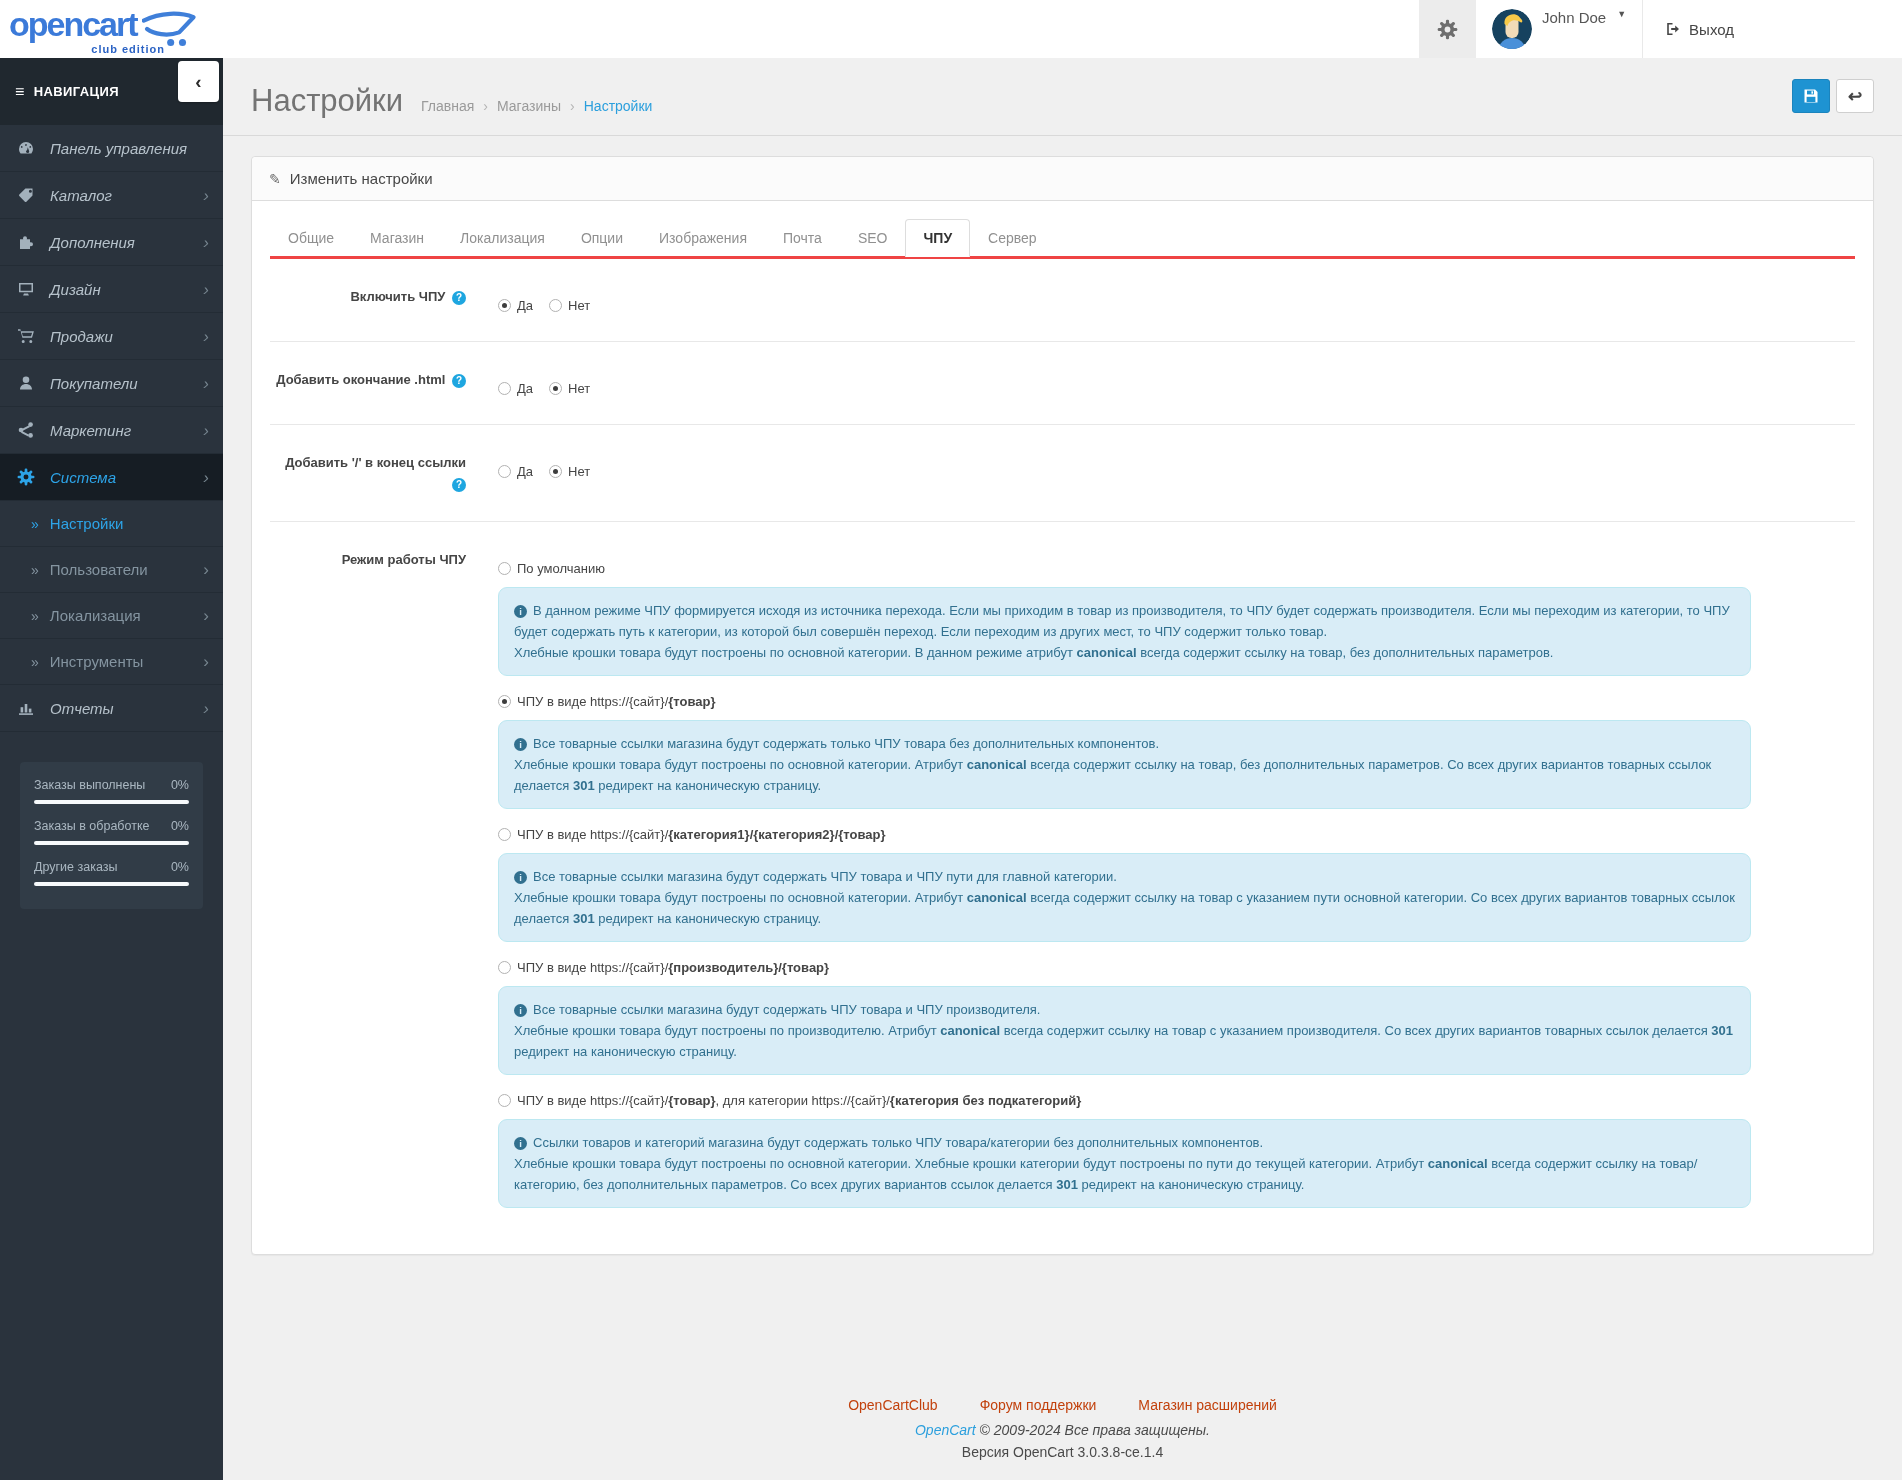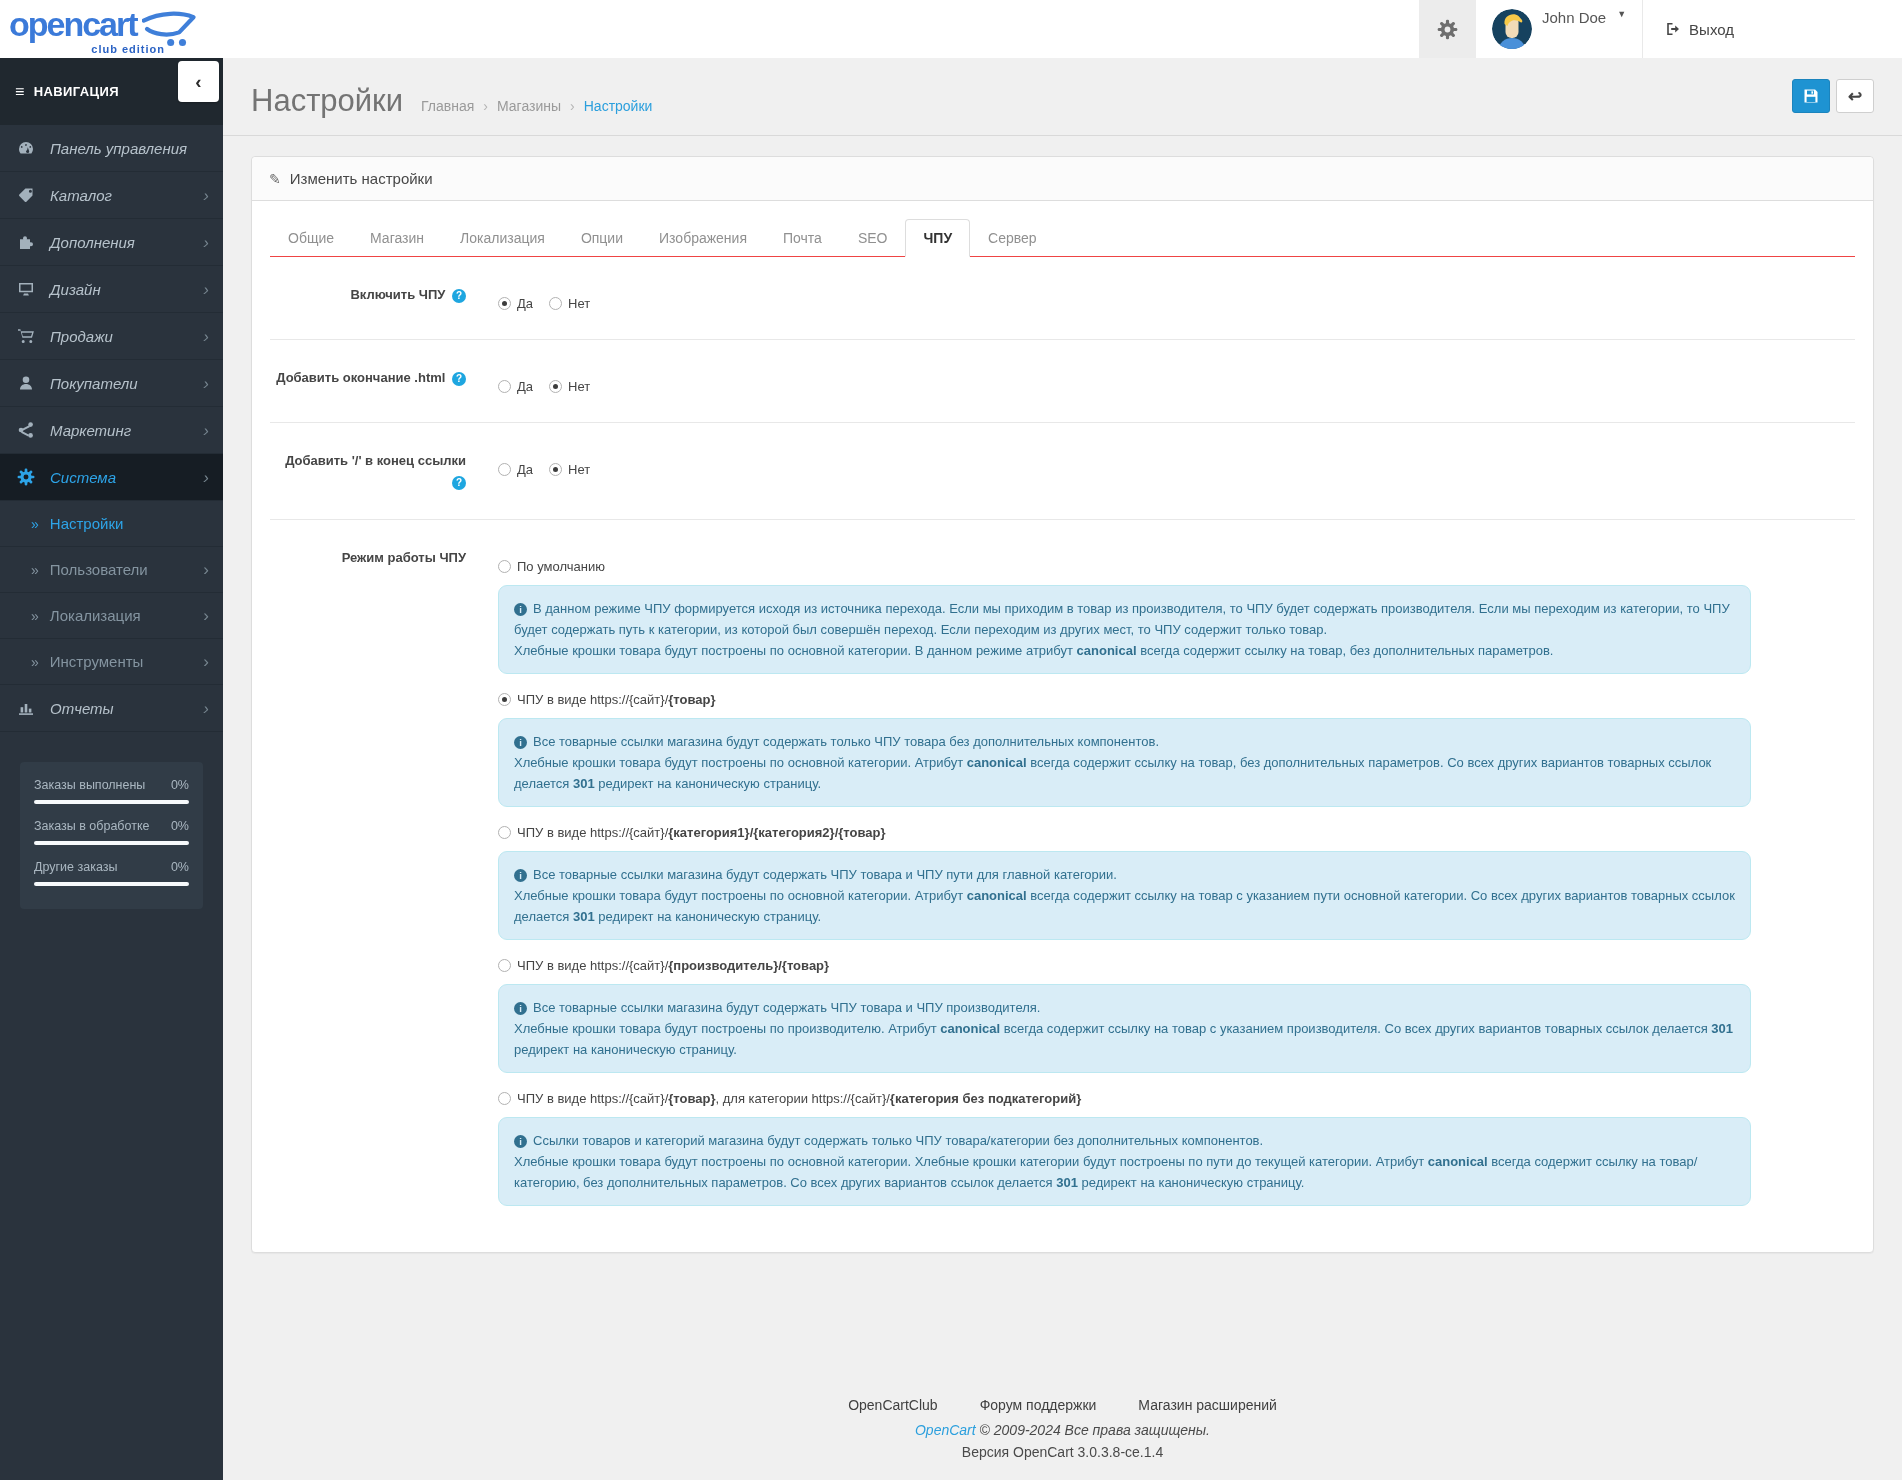--- a/index.html
+++ b/index.html
@@ -58,21 +58,21 @@
   .btn { width:38px; height:34px; border-radius:3px; display:flex; align-items:center; justify-content:center; cursor:pointer; }
   .btn-save { background:#1e93d2; border:1px solid #1b84bd; }
   .btn-back { background:#fff; border:1px solid #cfcfcf; color:#444; font-size:17px; font-weight:bold; }
 
   .panel { margin:20px 28px 26px; background:#fff; border:1px solid #ddd; border-radius:4px; box-shadow:0 1px 1px rgba(0,0,0,.04); }
   .panel-heading { padding:13px 17px; border-bottom:1px solid #ddd; background:#fbfbfb; border-radius:4px 4px 0 0;
     font-size:15px; color:#474747; display:flex; align-items:center; gap:9px; }
   .pencil { font-size:14px; color:#666; }
   .panel-body { padding:18px 18px 24px; }
 
-  .tabs { display:flex; border-bottom:1px solid #ef4444; }
+  .tabs { display:flex; border-bottom:3px solid #ef4444; }
   .tab { padding:10px 17px; font-size:14px; color:#909090; border:1px solid transparent; margin-bottom:-1px; cursor:pointer; }
   .tab.active { background:#fff; color:#333; font-weight:bold; border-color:#ddd #ddd #fff; border-radius:4px 4px 0 0; }
 
   .frow { display:flex; align-items:flex-start; padding:26px 0; border-bottom:1px solid #e8e8e8; }
   .frow.last { border-bottom:none; padding-bottom:4px; }
   .flabel { width:196px; flex:none; text-align:right; font-size:13px; font-weight:bold; color:#454545; line-height:1.6; padding-top:2px; }
   .help { display:inline-block; width:14px; height:14px; border-radius:50%; background:#1ea6e0; color:#fff;
     font-size:10px; font-weight:bold; text-align:center; line-height:14px; margin-left:3px; }
   .fctrl { margin-left:32px; flex:1; max-width:1253px; font-size:13px; color:#454545; padding-top:2px;margin-top:11px; }
   .rad { display:inline-flex; align-items:center; gap:6px; margin-right:16px; font-size:13px; color:#454545; cursor:pointer; }
@@ -82,21 +82,21 @@
   .optlabel { margin:0; }
   .opttext b { font-weight:bold; }
   .infobox { margin:9px 0 18px; background:#d9edf7; border:1px solid #bce8f1; border-radius:9px;
     padding:12px 15px; color:#31708f; font-size:13px; line-height:1.62; }
   .infobox b { font-weight:bold; }
   .iicon { display:inline-block; width:13px; height:13px; border-radius:50%; background:#31708f; color:#d9edf7;
     font-size:9.5px; font-weight:bold; font-style:normal; text-align:center; line-height:13px; margin-right:6px; vertical-align:0; }
 
   
   .footer { margin-top:auto; text-align:center; padding-bottom:20px; }
-  .flinks a { color:#404040; text-decoration:none; font-size:14px; margin:0 21px; }
+  .flinks a { color:#c2410c; text-decoration:none; font-size:14px; margin:0 21px; }
   .fcopy { margin-top:8px; font-size:14px; color:#4a4a4a;font-style:italic; }
   .fcopy a { color:#2b9fdd; text-decoration:none; }
   .fver { margin-top:6px; font-size:14px; color:#4a4a4a; }
 </style>
 </head>
 <body>
 
 <div class="hdr">
   <div class="logo">
     <div class="logo-inner">

